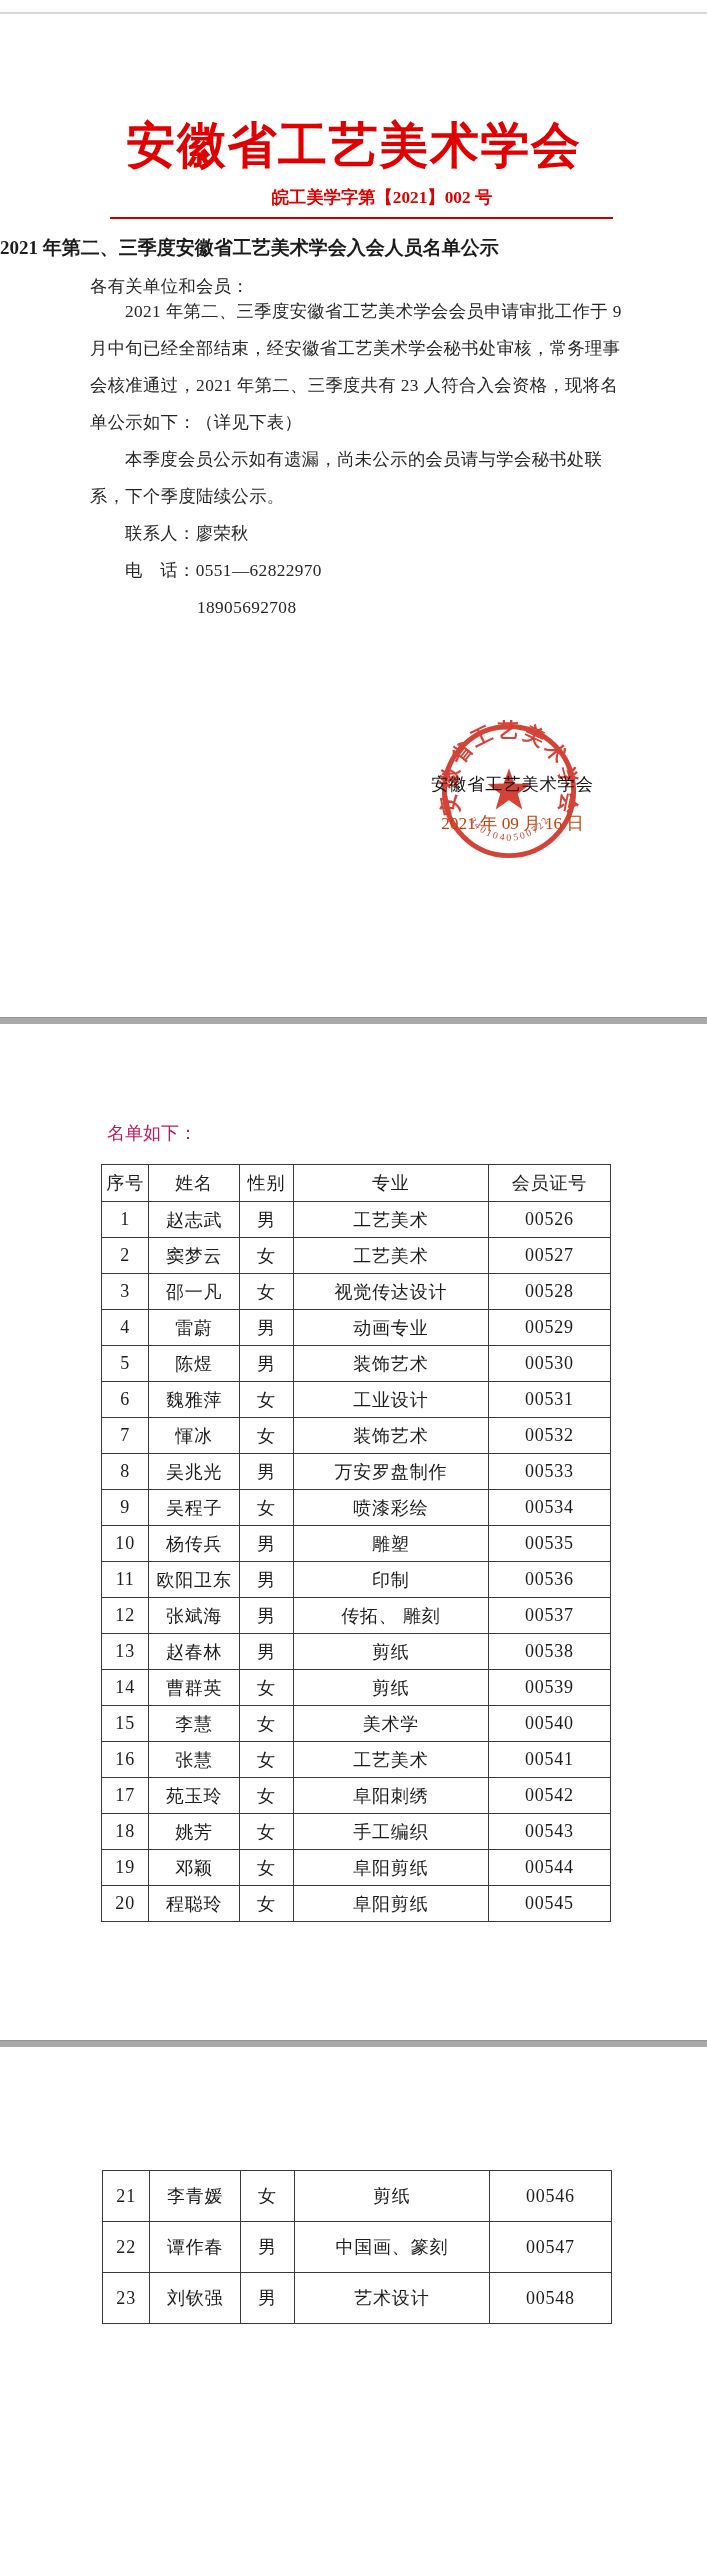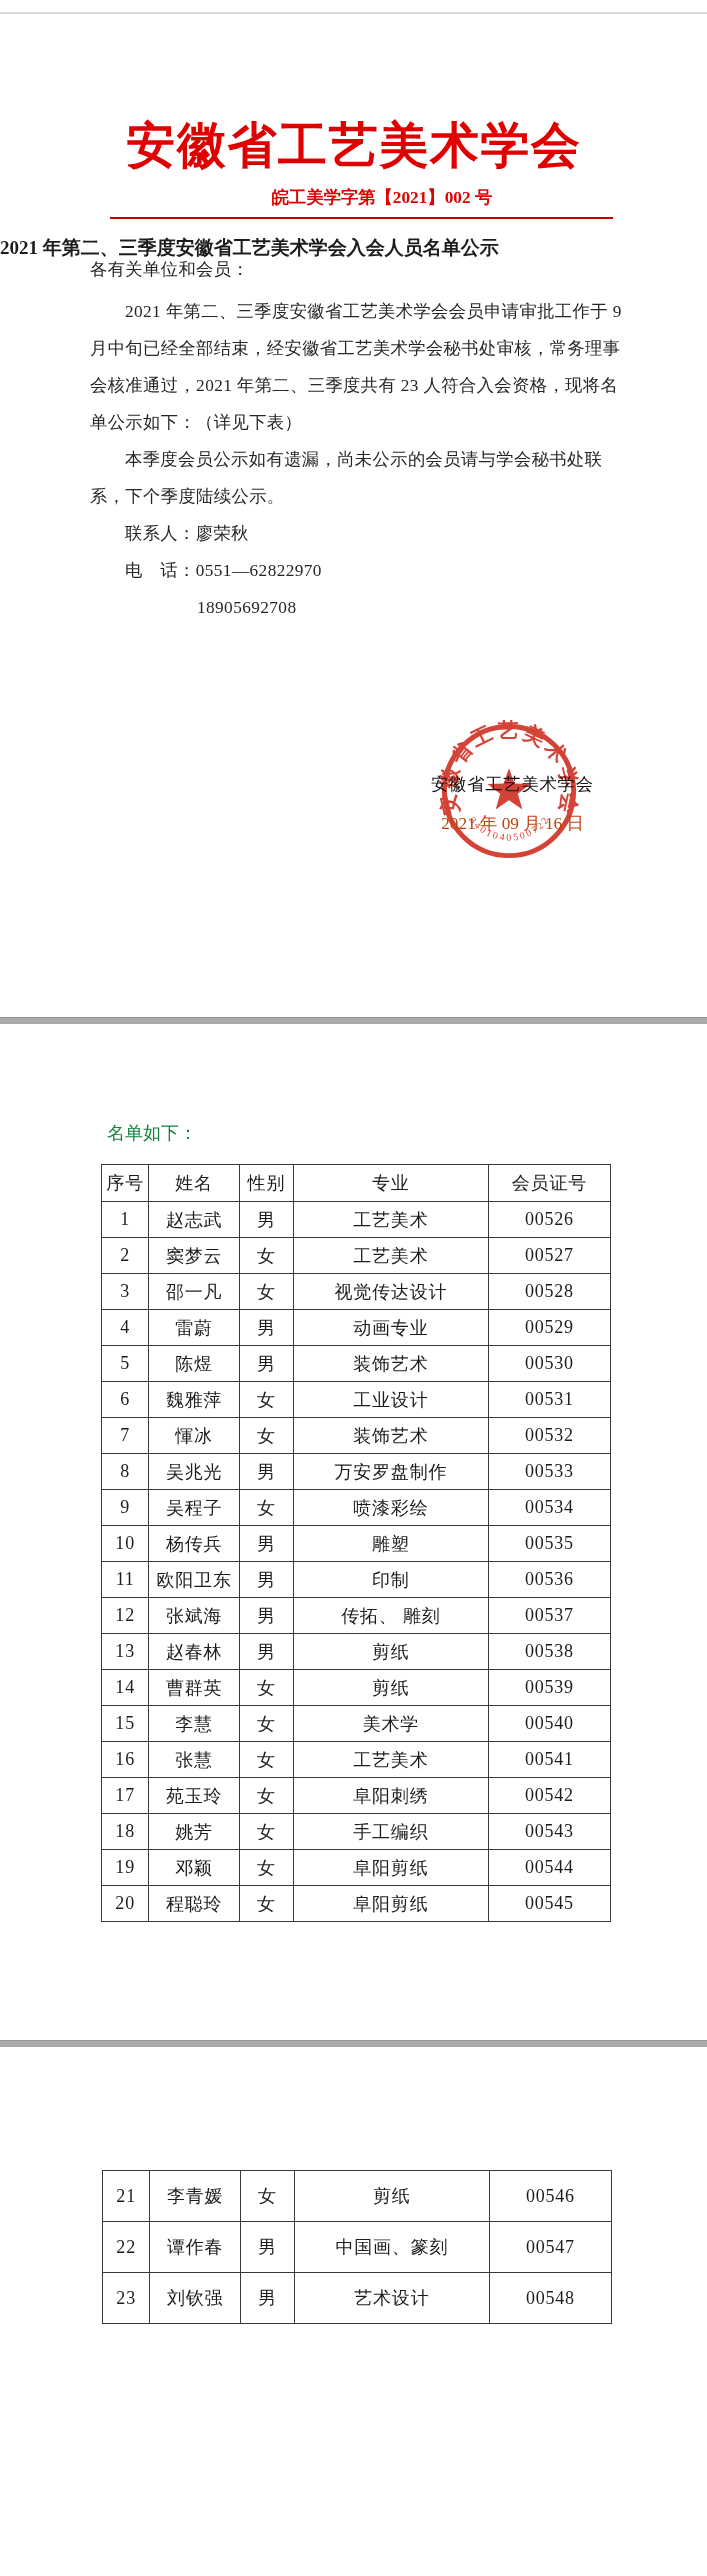--- a/index.html
+++ b/index.html
@@ -42,21 +42,21 @@
     position:absolute;left:431px;top:763px;width:162px;text-align:center;
     font-size:17.3px;color:#141414;line-height:20.5px;white-space:nowrap;letter-spacing:0.8px;
   }
   .seal-date{
     position:absolute;left:434px;top:802px;width:157px;text-align:center;
     font-size:17.3px;color:#c2410c;line-height:20.5px;white-space:nowrap;
   }
 
   
   .list-intro{
-    position:absolute;left:107px;top:1111px;font-size:18px;line-height:21px;color:#15803d;
+    position:absolute;left:107px;top:1111px;font-size:18px;line-height:21px;color:#be185d;
   }
   table.roster{
     position:absolute;border-collapse:collapse;table-layout:fixed;
     background:#ffffff;
   }
   table.roster td,table.roster th{
     border:1.6px solid #3a3a3a;text-align:center;vertical-align:middle;
     font-size:18px;font-weight:normal;color:#1c1c1c;padding:0;overflow:hidden;
     letter-spacing:0.8px;
   }
@@ -73,21 +73,21 @@
 
 <div class="canvas">
   <div class="top-edge"></div>
 
   <div>
     <div class="org-title" style="color:#e00000;">安徽省工艺美术学会</div>
     <div class="doc-no" style="color:#e00000;">皖工美学字第【2021】002 号</div>
     <div class="red-rule" style="background:#c40000;"></div>
     <div class="notice-title">2021 年第二、三季度安徽省工艺美术学会入会人员名单公示</div>
 
-    <div class="bline" style="top:248px;">各有关单位和会员：</div>
+    <div class="bline" style="top:265px;">各有关单位和会员：</div>
 
     <div>
       <div class="bline indent" style="top:290px;">2021 年第二、三季度安徽省工艺美术学会会员申请审批工作于 9</div>
       <div class="bline" style="top:327px;">月中旬已经全部结束，经安徽省工艺美术学会秘书处审核，常务理事</div>
       <div class="bline" style="top:364px;">会核准通过，2021 年第二、三季度共有 23 人符合入会资格，现将名</div>
       <div class="bline" style="top:401px;">单公示如下：（详见下表）</div>
     </div>
 
     <div>
       <div class="bline indent" style="top:438px;">本季度会员公示如有遗漏，尚未公示的会员请与学会秘书处联</div>

